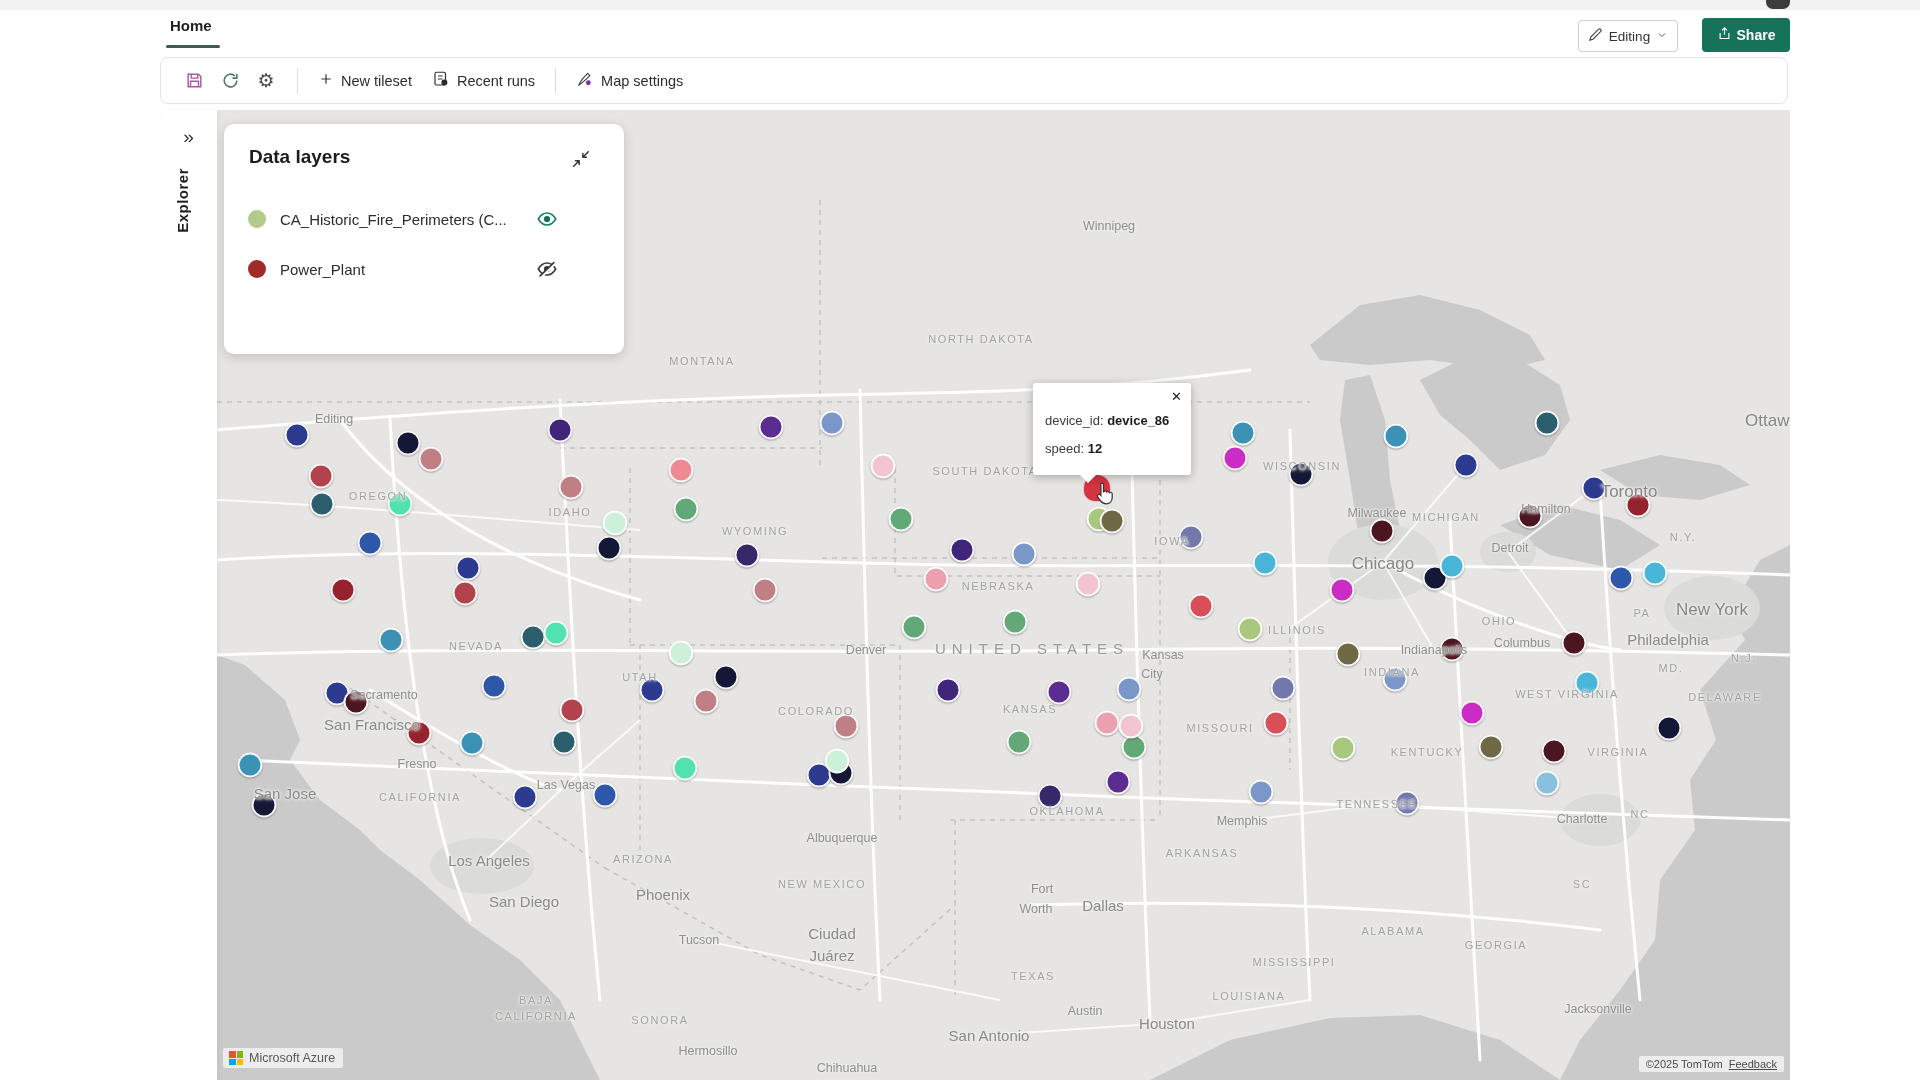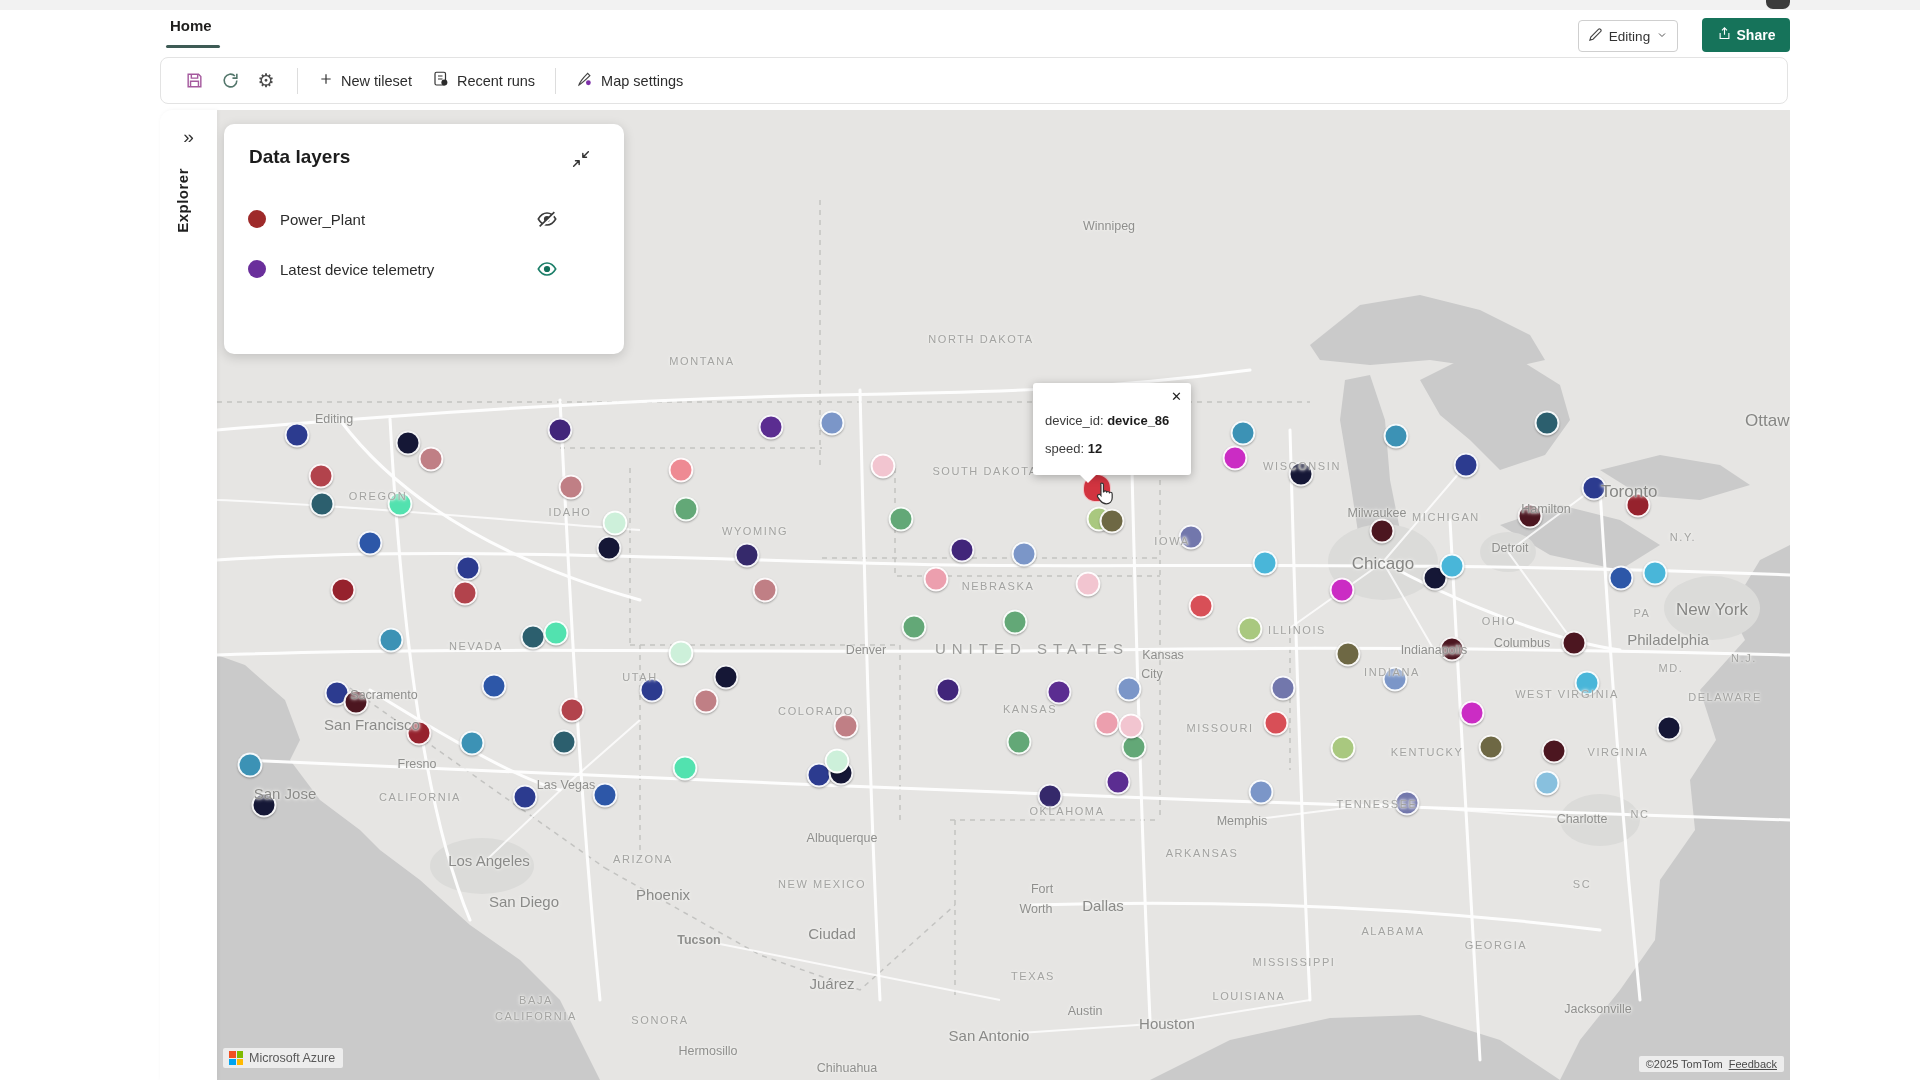--- a/index.html
+++ b/index.html
@@ -380,25 +380,25 @@
       <div class="mlabel lb-state" style="left: 1423px; top: 704px;">NC</div>
       <div class="mlabel lb-state" style="left: 1365px; top: 774px;">SC</div>
       <div class="mlabel lb-state" style="left: 1160px; top: 694px;">TENNESSEE</div>
       <div class="mlabel lb-city" style="left: 1025px; top: 711px;">Memphis</div>
       <div class="mlabel lb-state" style="left: 985px; top: 743px;">ARKANSAS</div>
       <div class="mlabel lb-state" style="left: 850px; top: 701px;">OKLAHOMA</div>
       <div class="mlabel lb-big2" style="left: 272px; top: 750px;">Los Angeles</div>
       <div class="mlabel lb-state" style="left: 426px; top: 749px;">ARIZONA</div>
       <div class="mlabel lb-big2" style="left: 446px; top: 784px;">Phoenix</div>
       <div class="mlabel lb-big2" style="left: 307px; top: 791px;">San Diego</div>
-      <div class="mlabel lb-city" style="left: 482px; top: 830px; font-weight: bold;">Tucson</div>
+      <div class="mlabel lb-city" style="left: 482px; top: 830px;">Tucson</div>
       <div class="mlabel lb-state" style="left: 605px; top: 774px;">NEW MEXICO</div>
       <div class="mlabel lb-city" style="left: 625px; top: 728px;">Albuquerque</div>
       <div class="mlabel lb-big2" style="left: 615px; top: 823px;">Ciudad</div>
-      <div class="mlabel lb-big2" style="left: 615px; top: 845px; margin-top: 28px;">Juárez</div>
+      <div class="mlabel lb-big2" style="left: 615px; top: 845px;">Juárez</div>
       <div class="mlabel lb-city" style="left: 825px; top: 779px;">Fort</div>
       <div class="mlabel lb-city" style="left: 819px; top: 799px;">Worth</div>
       <div class="mlabel lb-big2" style="left: 886px; top: 795px;">Dallas</div>
       <div class="mlabel lb-state" style="left: 816px; top: 866px;">TEXAS</div>
       <div class="mlabel lb-city" style="left: 868px; top: 901px; text-align: right;">Austin</div>
       <div class="mlabel lb-big2" style="left: 950px; top: 913px;">Houston</div>
       <div class="mlabel lb-big2" style="left: 772px; top: 925px;">San Antonio</div>
       <div class="mlabel lb-state" style="left: 1032px; top: 886px;">LOUISIANA</div>
       <div class="mlabel lb-state" style="left: 1077px; top: 852px;">MISSISSIPPI</div>
       <div class="mlabel lb-state" style="left: 1176px; top: 821px;">ALABAMA</div>
@@ -420,35 +420,35 @@
 
   <div class="layers-panel">
     <div class="lp-title">Data layers</div>
     <div class="lp-collapse">
       <svg width="22" height="22" viewBox="0 0 24 24" fill="none" stroke="#333" stroke-width="1.6" stroke-linecap="round" stroke-linejoin="round">
         <path d="M20 4l-6 6M14 6v4h4M4 20l6-6M10 18v-4H6"></path>
       </svg>
     </div>
     <div class="lp-rows" id="lp-rows">
         <div class="layer-row">
+          <span class="layer-dot" style="background: rgb(179, 203, 138);"></span>
+          <span class="layer-label">CA_Historic_Fire_Perimeters (C...</span>
+          <span class="layer-eye"><svg width="22" height="22" viewBox="0 0 24 24">
+              <path d="M2.5 12C5 7.7 8.3 5.5 12 5.5S19 7.7 21.5 12C19 16.3 15.7 18.5 12 18.5S5 16.3 2.5 12Z" fill="none" stroke="#1b7e68" stroke-width="1.7"></path>
+              <circle cx="12" cy="12" r="3.4" fill="#13705b"></circle>
+            </svg></span>
+        </div>
+        <div class="layer-row">
           <span class="layer-dot" style="background: rgb(158, 42, 42);"></span>
           <span class="layer-label">Power_Plant</span>
           <span class="layer-eye"><svg width="22" height="22" viewBox="0 0 24 24">
               <path d="M2.5 12C5 7.7 8.3 5.5 12 5.5S19 7.7 21.5 12C19 16.3 15.7 18.5 12 18.5S5 16.3 2.5 12Z" fill="none" stroke="#3a3a3a" stroke-width="1.7"></path>
               <circle cx="12" cy="12" r="3.4" fill="#3a3a3a"></circle>
               <path d="M5.2 21L21 5.5" stroke="#fff" stroke-width="3"></path>
               <path d="M4 20L20 4.5" stroke="#3a3a3a" stroke-width="1.8"></path>
-            </svg></span>
-        </div>
-        <div class="layer-row">
-          <span class="layer-dot" style="background: rgb(106, 47, 155);"></span>
-          <span class="layer-label">Latest device telemetry</span>
-          <span class="layer-eye"><svg width="22" height="22" viewBox="0 0 24 24">
-              <path d="M2.5 12C5 7.7 8.3 5.5 12 5.5S19 7.7 21.5 12C19 16.3 15.7 18.5 12 18.5S5 16.3 2.5 12Z" fill="none" stroke="#1b7e68" stroke-width="1.7"></path>
-              <circle cx="12" cy="12" r="3.4" fill="#13705b"></circle>
             </svg></span>
         </div>
       </div>
   </div>
 
   <div class="popup">
     <span class="close">✕</span>
     <div class="row" style="top:30px"><span>device_id: </span><b>device_86</b></div>
     <div class="row" style="top:58px"><span>speed: </span><b>12</b></div>
   </div>

